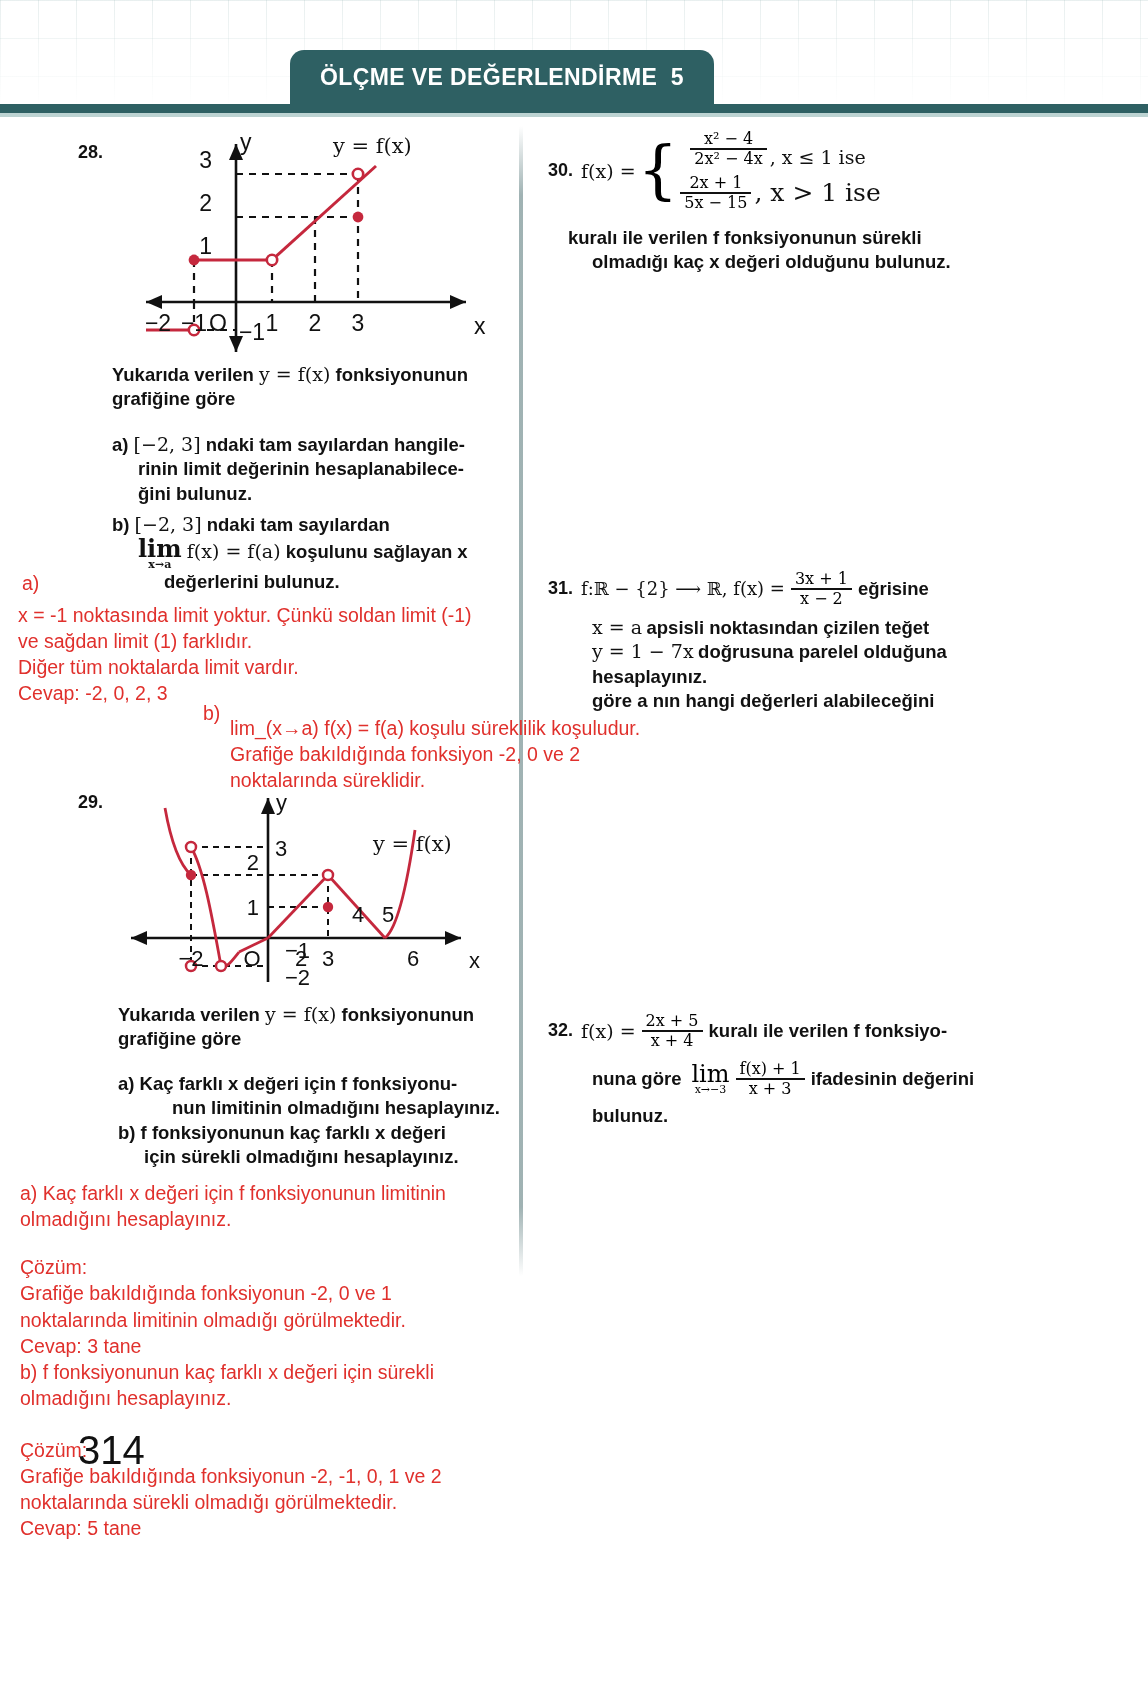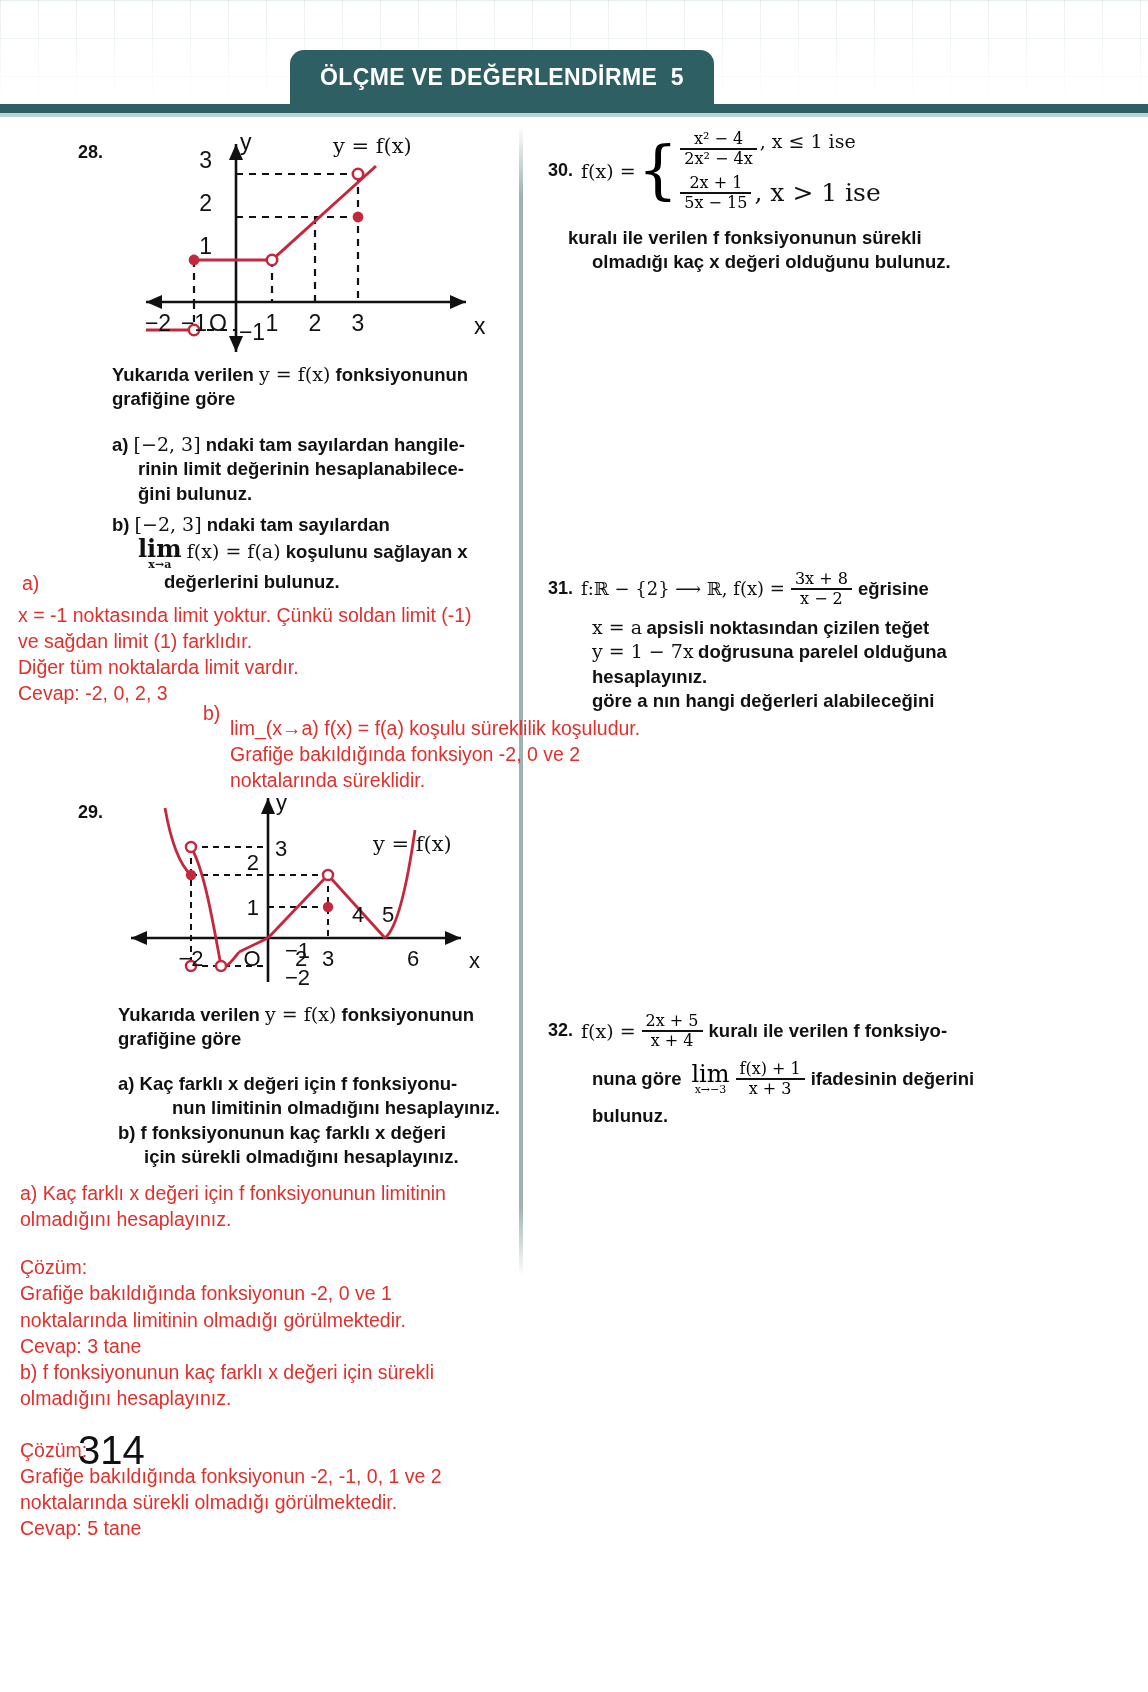--- a/index.html
+++ b/index.html
@@ -184,21 +184,21 @@
     <div>Cevap: -2, 0, 2, 3</div>
   </div>
   <span class="ann" style="position:absolute;left:185px;top:570px;">b)</span>
   <div class="ann" style="position:absolute;left:212px;top:585px;width:480px;">
     <div>lim_(x→a) f(x) = f(a) koşulu süreklilik koşuludur.</div>
     <div>Grafiğe bakıldığında fonksiyon -2, 0 ve 2</div>
     <div>noktalarında süreklidir.</div>
   </div>
 
   <div style="position:absolute;left:0;top:660px;height:220px;width:500px;">
-    <span class="qnum" style="position:absolute;left:60px;top:12px;">29.</span>
+    <span class="qnum" style="position:absolute;left:60px;top:2px;">29.</span>
     <span class="math" style="position:absolute;left:355px;top:42px;font-size:21px;">y = f(x)</span>
 
     <svg width="400" height="215" viewBox="0 0 400 215" style="position:absolute;left:95px;top:0;">
 
       <line x1="18" y1="148" x2="348" y2="148" stroke="#111" stroke-width="2.6"></line>
       <line x1="155" y1="8" x2="155" y2="192" stroke="#111" stroke-width="2.6"></line>
       <polygon points="348,148 332,141 332,155" fill="#111"></polygon>
       <polygon points="18,148 34,141 34,155" fill="#111"></polygon>
       <polygon points="155,8 148,24 162,24" fill="#111"></polygon>
 
@@ -282,21 +282,21 @@
 </div>
 
 <div class="col" id="col-right">
 
   <div style="position:relative;">
     <div style="display:flex;align-items:center;">
       <span class="qnum" style="margin-right:8px;">30.</span>
       <span class="math">f(x) =</span>
       <span class="brace" style="margin:0 2px;">{</span>
       <span style="display:inline-block;">
-        <span style="display:flex;align-items:flex-start;">
+        <span style="display:flex;align-items:flex-end;margin-left:10px;">
           <span class="frac">
             <span class="num">x² − 4</span>
             <span class="den">2x² − 4x</span>
           </span>
           <span class="math" style="margin-left:3px;font-size:19px;">,  x ≤ 1 ise</span>
         </span>
         <span style="display:flex;align-items:center;margin-top:6px;justify-content:flex-end;">
           <span class="frac">
             <span class="num">2x + 1</span>
             <span class="den">5x − 15</span>
@@ -307,21 +307,21 @@
     </div>
     <div class="stmt" style="margin-left:20px;margin-top:14px;">kuralı ile verilen f fonksiyonunun sürekli</div>
     <div class="stmt" style="margin-left:44px;">olmadığı kaç x değeri olduğunu bulunuz.</div>
   </div>
 
   <div style="position:absolute;left:0;top:440px;width:470px;">
     <div style="display:flex;align-items:center;">
       <span class="qnum" style="margin-right:8px;">31.</span>
       <span class="math" style="font-size:18px;">f:ℝ − {2} ⟶ ℝ, f(x) =</span>
       <span class="frac" style="margin:0 6px;">
-        <span class="num">3x + 8</span>
+        <span class="num">3x + 1</span>
         <span class="den">x − 2</span>
       </span>
       <span class="stmt">eğrisine</span>
     </div>
     <div style="margin-left:44px;margin-top:8px;">
       <span class="math">x = a</span>
       <span class="stmt">apsisli noktasından çizilen teğet</span>
     </div>
     <div style="margin-left:44px;">
       <span class="math">y = 1 − 7x</span>

